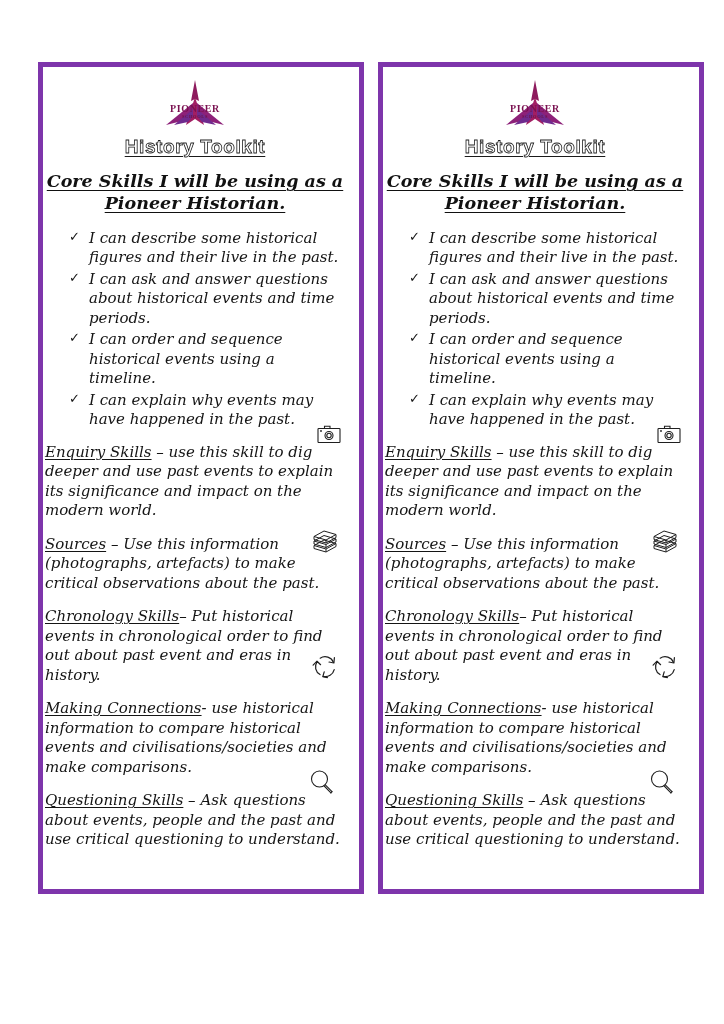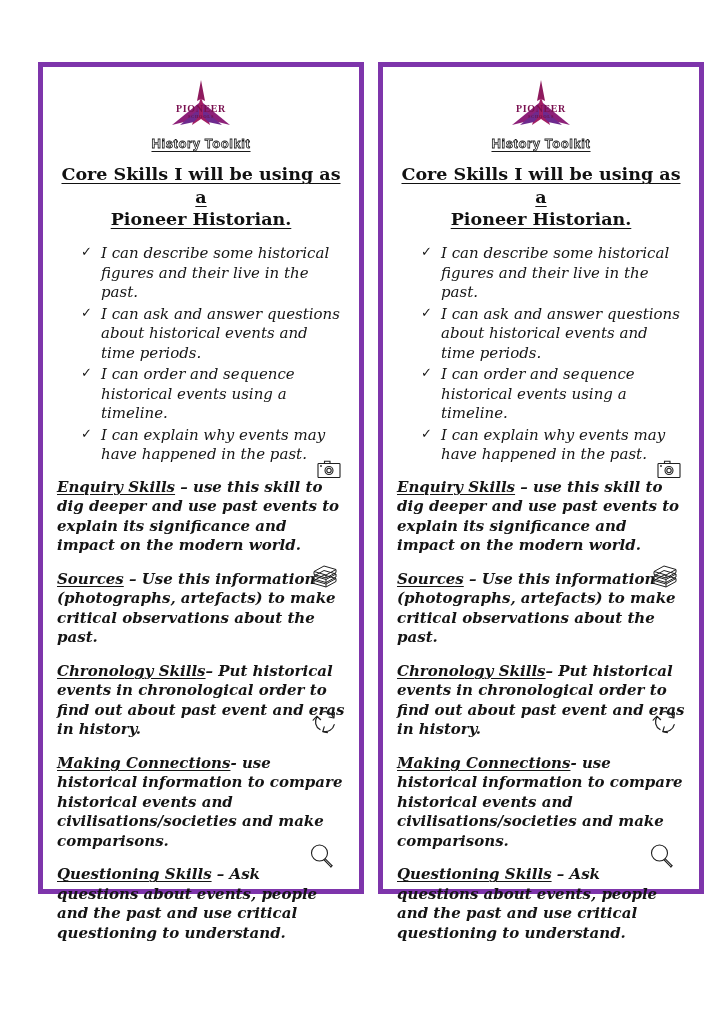--- a/index.html
+++ b/index.html
@@ -29,21 +29,21 @@
     height: 1024px;
   }
 
   .panel {
     position: absolute;
     top: 62px;
     width: 326px;
     height: 832px;
     border: 5px solid #7e35ab;
     background: #ffffff;
-    padding: 10px 14px 8px 14px;
+    padding: 10px 14px 8px 2px;
   }
   .panel.left  { left: 38px; }
   .panel.right { left: 378px; }
 
   
   .logo-wrap {
     width: 100%;
     display: flex;
     justify-content: center;
     align-items: flex-start;
@@ -81,36 +81,37 @@
     font-size: 4.4px;
     letter-spacing: 0.7px;
     color: #6e1248;
     line-height: 1;
   }
 
   
   .title {
     text-align: center;
     font-family: "Liberation Sans", sans-serif;
-    font-size: 13px;
+    font-size: 19px;
     font-weight: bold;
     letter-spacing: 0.6px;
     color: #ffffff;
     -webkit-text-stroke: 0.8px #1a1a1a;
     text-decoration: underline;
     text-decoration-color: #1a1a1a;
     text-underline-offset: 3px;
     text-decoration-thickness: 1.3px;
     margin: 6px 0 12px 0;
     line-height: 1.1;
   }
 
   .subtitle {
     text-align: center;
     font-family: "DejaVu Serif", serif;
+    font-style: italic;
     font-weight: bold;
     font-size: 17.5px;
     color: #111111;
     line-height: 1.28;
     margin: 0 0 14px 0;
   }
   .subtitle span {
     text-decoration: underline;
     text-underline-offset: 2.5px;
     text-decoration-thickness: 1.2px;
@@ -143,21 +144,20 @@
     font-family: "DejaVu Sans", sans-serif;
     font-style: normal;
     font-size: 13px;
     color: #141414;
   }
 
   
   .skill {
     position: relative;
     margin: 0 0 14px 0;
-    font-weight: bold;
   }
   .skill:last-child { margin-bottom: 11px; }
   .skill .lead {
     text-decoration: underline;
     text-underline-offset: 2.2px;
     text-decoration-thickness: 1px;
   }
 
   
   .icon {

